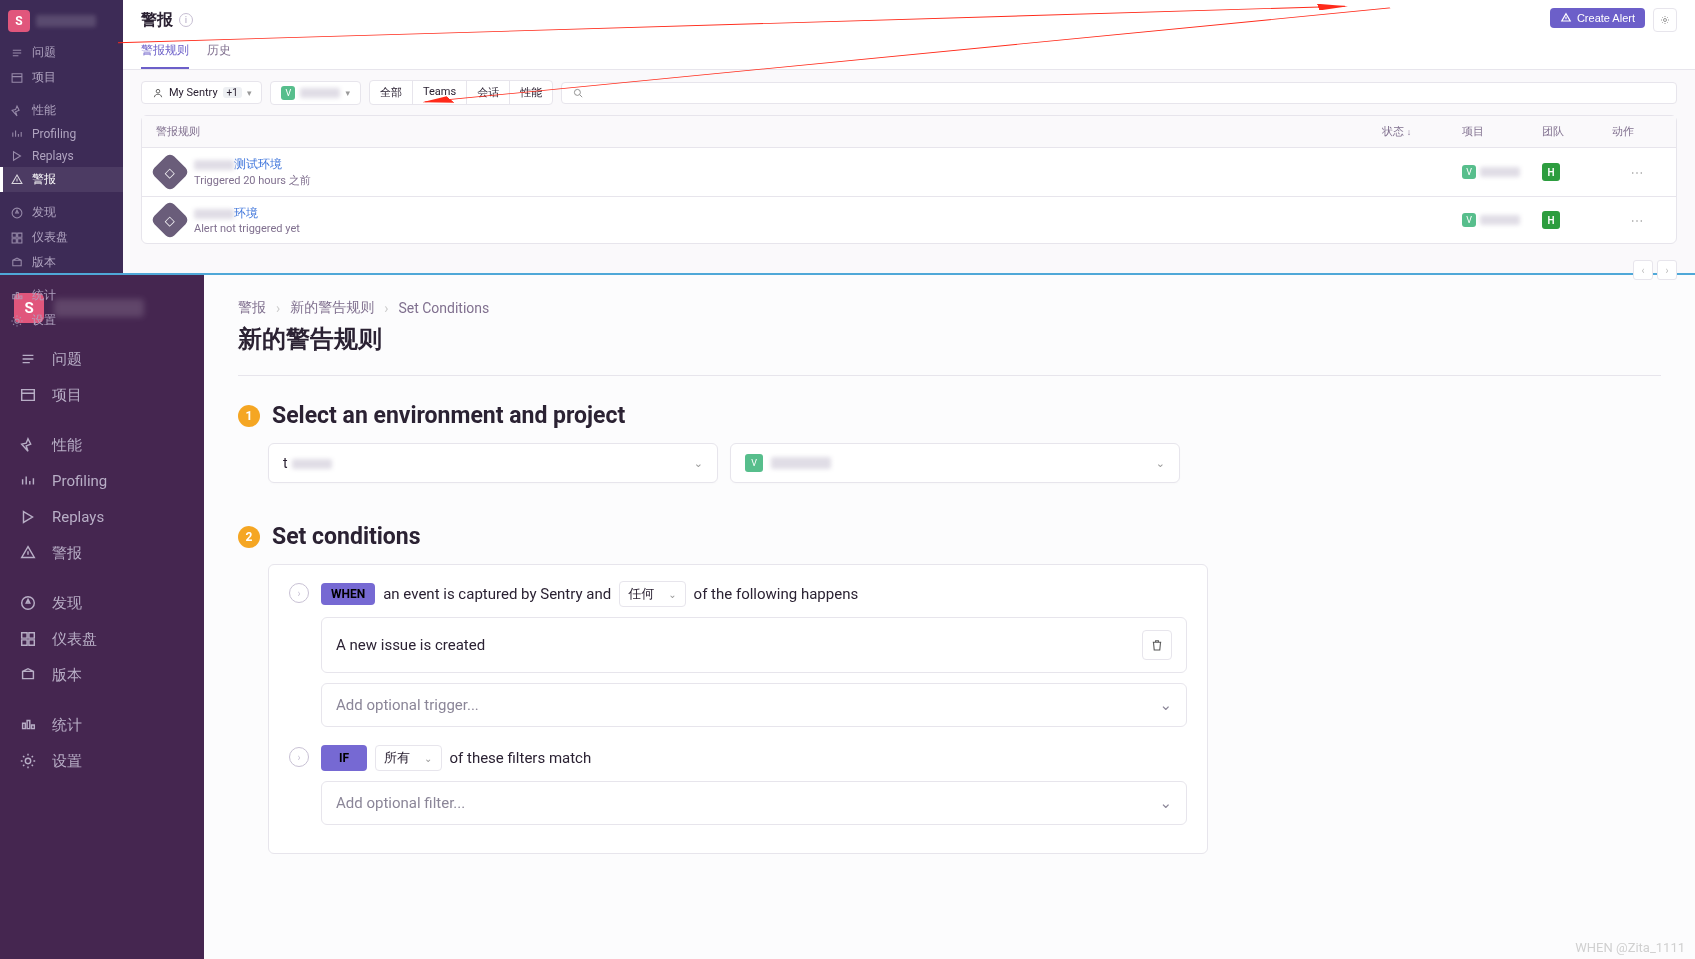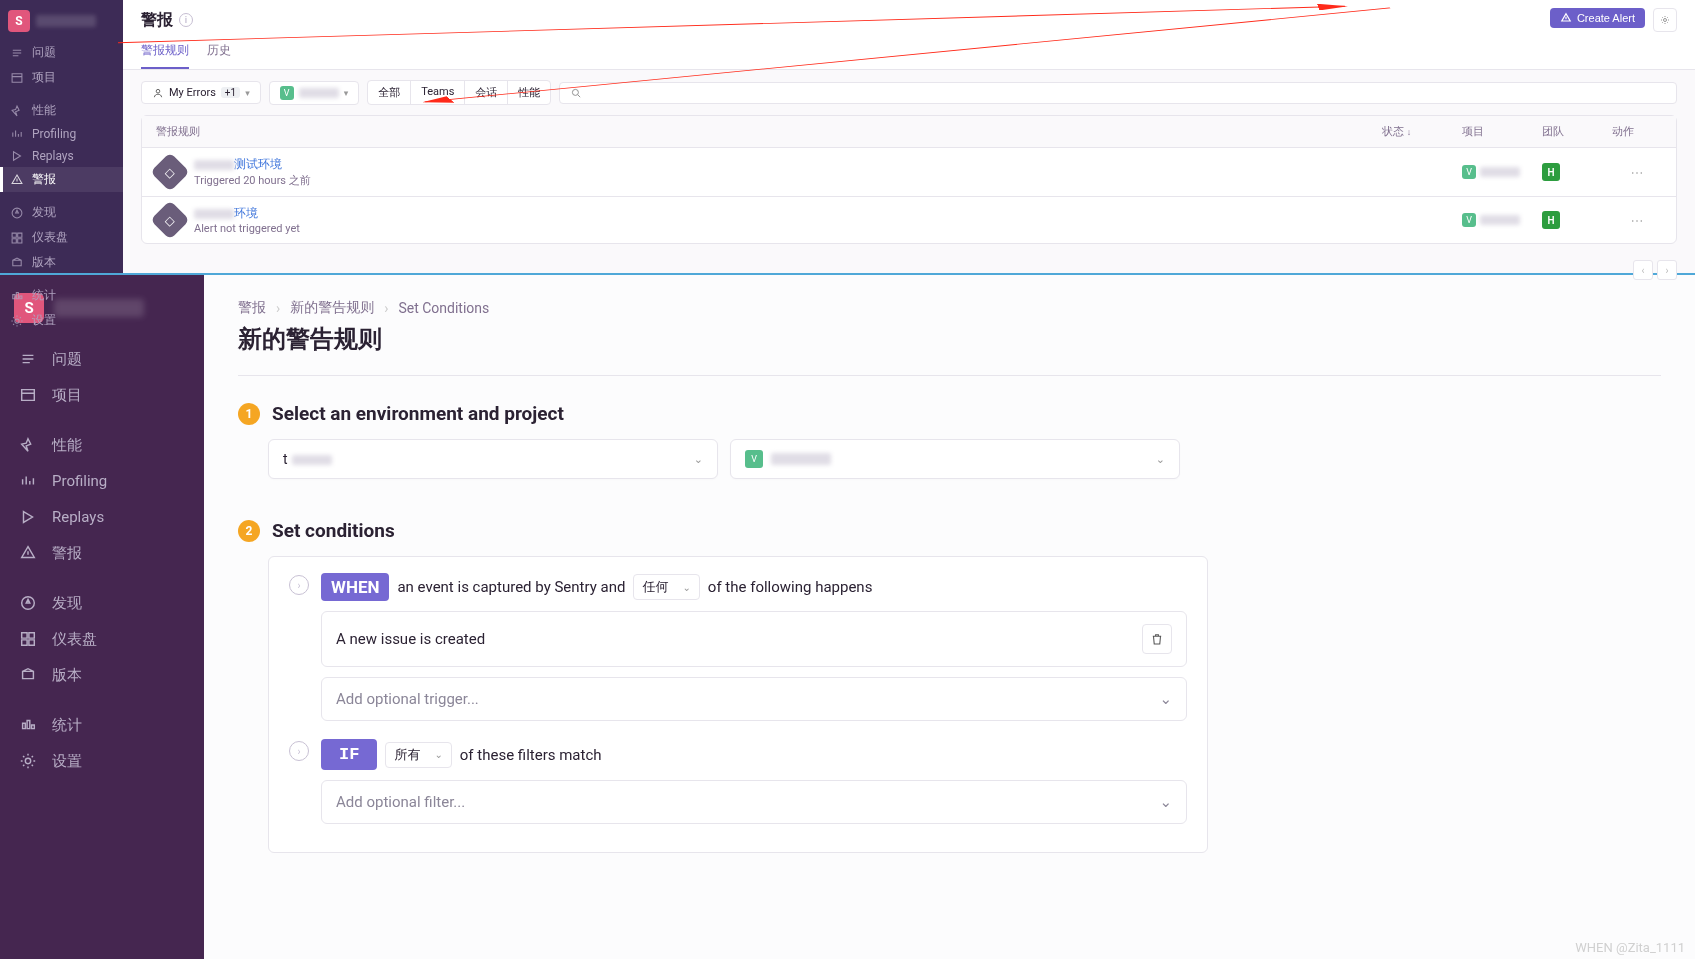--- a/index.html
+++ b/index.html
@@ -141,21 +141,21 @@
   .crumb-sep{ color:#ccc;}
   .page-h1 { font-size:24px; font-weight:700; margin:6px 0 20px 0; color:var(--text-main);}
   .rule-divider { height:1px; background:var(--border); margin-bottom:26px;}
 
   .step-head { display:flex; align-items:center; gap:12px; margin-bottom:14px;}
   .step-num {
     width:22px;height:22px; border-radius:50%;
     background: var(--yellow-step); color:#fff; font-size:12px; font-weight:700;
     display:flex;align-items:center;justify-content:center;
   }
-  .step-title { font-size:19px; font-weight:700;}
+  .step-title { font-size:23px; font-weight:700;}
 
   .env-row { display:flex; gap:12px; margin-left:30px; margin-bottom:40px;}
   .select-box {
     border:1px solid var(--border); border-radius:6px; background:#fff;
     padding:10px 14px; display:flex; align-items:center; justify-content:space-between; cursor:pointer;
     font-size:14px;
     box-shadow: 0 1px 2px rgba(0,0,0,0.02);
   }
   .select-box .chev{ color:#999; font-size:11px;}
   .select-env{ width:450px;}
@@ -169,21 +169,21 @@
     max-width: 940px;
   }
   .cond-row { display:flex; align-items:flex-start; gap:12px; font-size:15px; margin-bottom:12px;}
   .chev-circle {
     width:20px;height:20px; border:1.5px solid #c8c1d4; border-radius:50%; color:#c8c1d4;
     display:flex;align-items:center;justify-content:center; font-size:10px; flex-shrink:0; margin-top:2px;
   }
   .cond-body{ flex:1;}
   .cond-line{ display:flex; align-items:center; gap:8px; flex-wrap:wrap;}
   .badge-tag {
-    background: var(--purple-badge); color:#ffffff; font-weight:700; font-size:17px;
+    background: var(--purple-badge); color:#000000; font-weight:700; font-size:12px;
     padding:4px 10px; border-radius:4px;
   }
   .mini-select{
     border:1px solid var(--border); border-radius:4px; padding:3px 8px; font-size:13px;
     display:inline-flex; align-items:center; gap:14px; cursor:pointer;
   }
   .mini-select .chev{ font-size:10px; color:#999;}
   .cond-item {
     border:1px solid var(--border); border-radius:6px; padding:12px 14px;
     display:flex; align-items:center; justify-content:space-between; margin-top:10px;
@@ -344,21 +344,21 @@
         <div class="top-tab">历史</div>
       </div>
     </div>
 
     <div class="top-filters">
       <div class="pill">
         <svg width="12" height="12" viewBox="0 0 20 20" fill="none" stroke="#555" stroke-width="1.5">
             <circle cx="10" cy="7" r="3"></circle>
             <path d="M4 17c0-3 3-5 6-5s6 2 6 5"></path>
           </svg>
-        <span>My Errors</span>
+        <span>My Sentry</span>
         <span class="pill-badge">+1</span>
         <span class="chev">▾</span>
       </div>
       <div class="pill">
         <span class="proj-icon">V</span>
         <span class="blur-sm"></span>
         <span class="chev">▾</span>
       </div>
       <div class="seg-group">
         <div class="seg">全部</div>
@@ -593,21 +593,21 @@
             <span>Add optional trigger...</span>
             <span class="chev">⌄</span>
           </div>
         </div>
       </div>
 
       <div class="cond-row" style="margin-top:18px;">
         <div class="chev-circle">›</div>
         <div class="cond-body">
           <div class="cond-line">
-            <span class="badge-tag" style="padding:6px 18px;font-family:Liberation Mono, monospace;">IF</span>
+            <span class="badge-tag" style="padding:6px 18px;">IF</span>
             <span class="mini-select">
               <span>所有</span>
                 <span class="chev">⌄</span>
             </span>
             <span>of these filters match</span>
           </div>
           <div class="add-select">
             <span>Add optional filter...</span>
             <span class="chev">⌄</span>
           </div>

